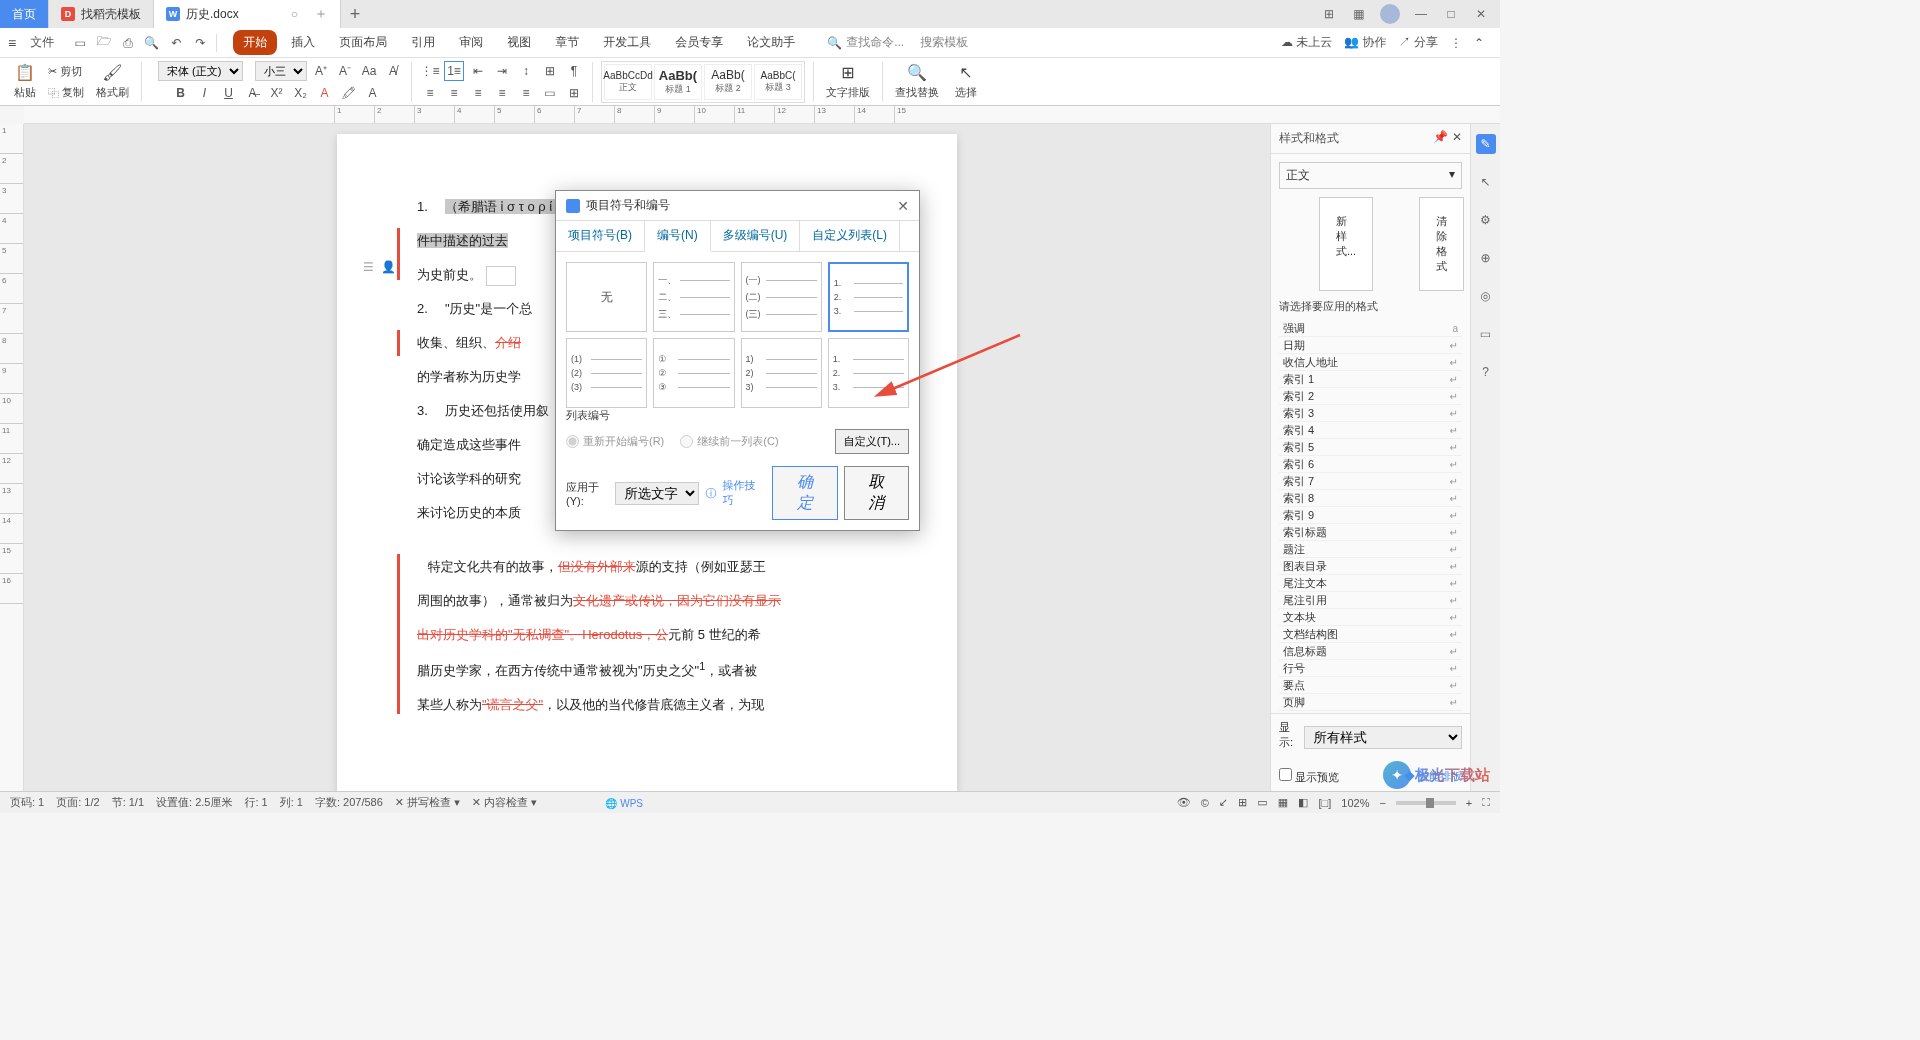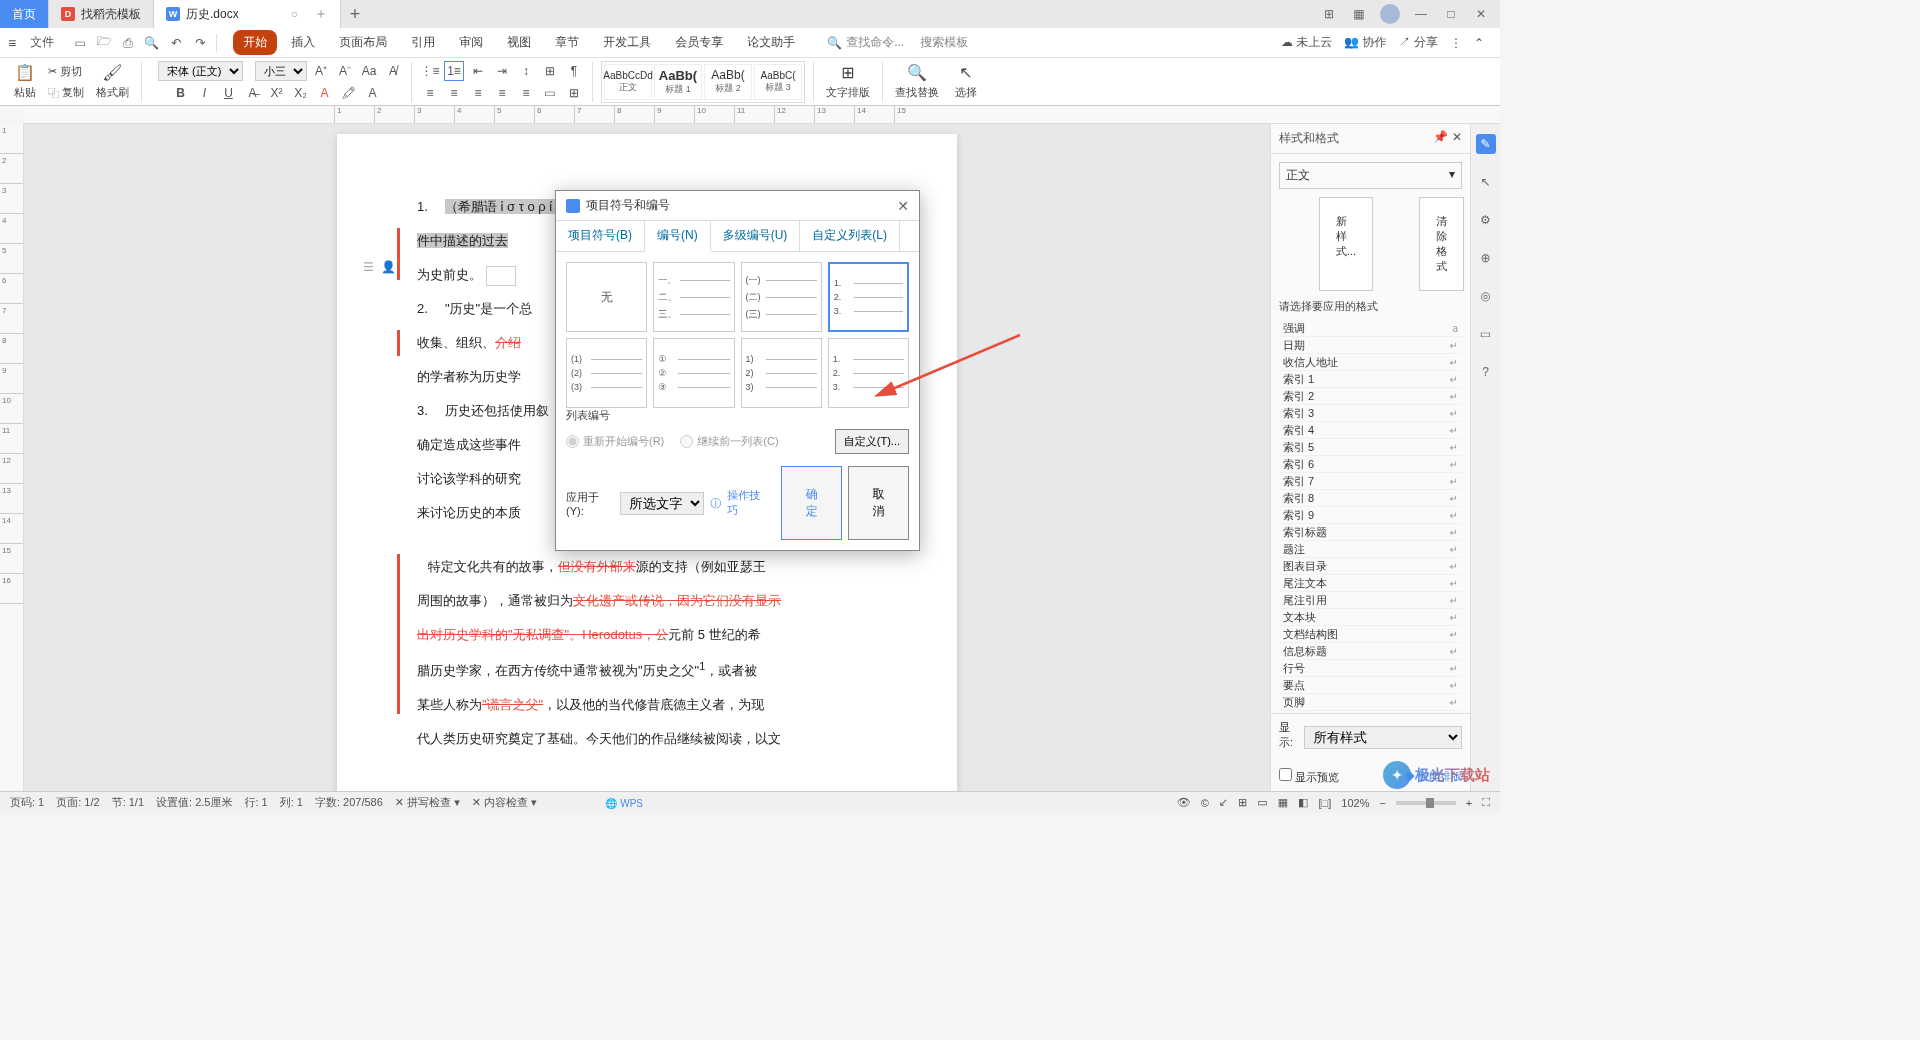--- a/index.html
+++ b/index.html
@@ -104,21 +104,21 @@
 .nc-line { display: flex; align-items: center; gap: 4px; width: 100%; margin: 2px 0; }
 .nc-num { min-width: 16px; font-size: 9px; }
 .nc-bar { flex: 1; height: 1px; background: #bbb; }
 .list-num-label { font-size: 11px; color: #444; }
 .radio-row { display: flex; gap: 16px; margin-top: 6px; font-size: 11px; align-items: center; }
 .radio-row label { display: flex; align-items: center; gap: 4px; color: #999; }
 .custom-btn { margin-left: auto; border: 1px solid #888; padding: 4px 8px; background: #f0f0f0; cursor: pointer; font-size: 11px; }
 .apply-row { display: flex; align-items: center; gap: 6px; margin-top: 12px; font-size: 11px; }
 .apply-select { border: 1px solid #ccc; padding: 2px 4px; }
 .help-link { color: #4a8bef; cursor: pointer; }
-.dlg-btn { border: 1px solid #888; padding: 19px 18px; cursor: pointer; font-size: 12px; background: #f5f5f5; }
+.dlg-btn { border: 1px solid #888; padding: 5px 18px; cursor: pointer; font-size: 16px; background: #f5f5f5; font-style: italic; }
 .dlg-btn.primary { border-color: #4a8bef; color: #4a8bef; }
 
 
 .watermark { position: absolute; right: 10px; bottom: 24px; z-index: 300; opacity: 0.9; }
 
 .sb-logo { position: absolute; left: 580px; bottom: 4px; font-size: 10px; color: #4a8bef; margin-left: 25px; }
 
 svg.arrow-svg { position: absolute; left: 870px; top: 330px; z-index: 150; pointer-events: none; }
 </style>
 </head>
@@ -363,21 +363,20 @@
         <div class="para">讨论该学科的研究</div>
         <div class="para">来讨论历史的本质</div>
         <div style="height:20px"></div>
         <div style="position:relative">
           <div class="red-bar" style="left:-20px;top:0;height:160px"></div>
           <div class="para">&nbsp;&nbsp;&nbsp;<span>特定文化共有的故事，</span><span class="strike-red">但没有外部来</span><span>源的支持（例如亚瑟王</span></div>
           <div class="para"><span>周围的故事），通常被归为</span><span class="strike-red">文化遗产或传说，因为它们没有显示</span></div>
           <div class="para"><span class="strike-red">出对历史学科的"无私调查"。Herodotus，公</span><span>元前 5 世纪的希</span></div>
           <div class="para"><span>腊历史学家，在西方传统中通常被视为"历史之父"</span><sup>1</sup><span>，或者被</span></div>
           <div class="para"><span>某些人称为</span><span class="strike-red">"谎言之父"</span><span>，以及他的当代修昔底德主义者，为现</span></div>
-          <div class="para">代人类历史研究奠定了基础。今天他们的作品继续被阅读，以文</div>
         </div>
       </div>
     </div>
   </div>
 
   <div class="styles-panel">
     <div class="panel-header">
       <span>样式和格式</span>
       <span><span>📌</span> <span>✕</span></span>
     </div>

